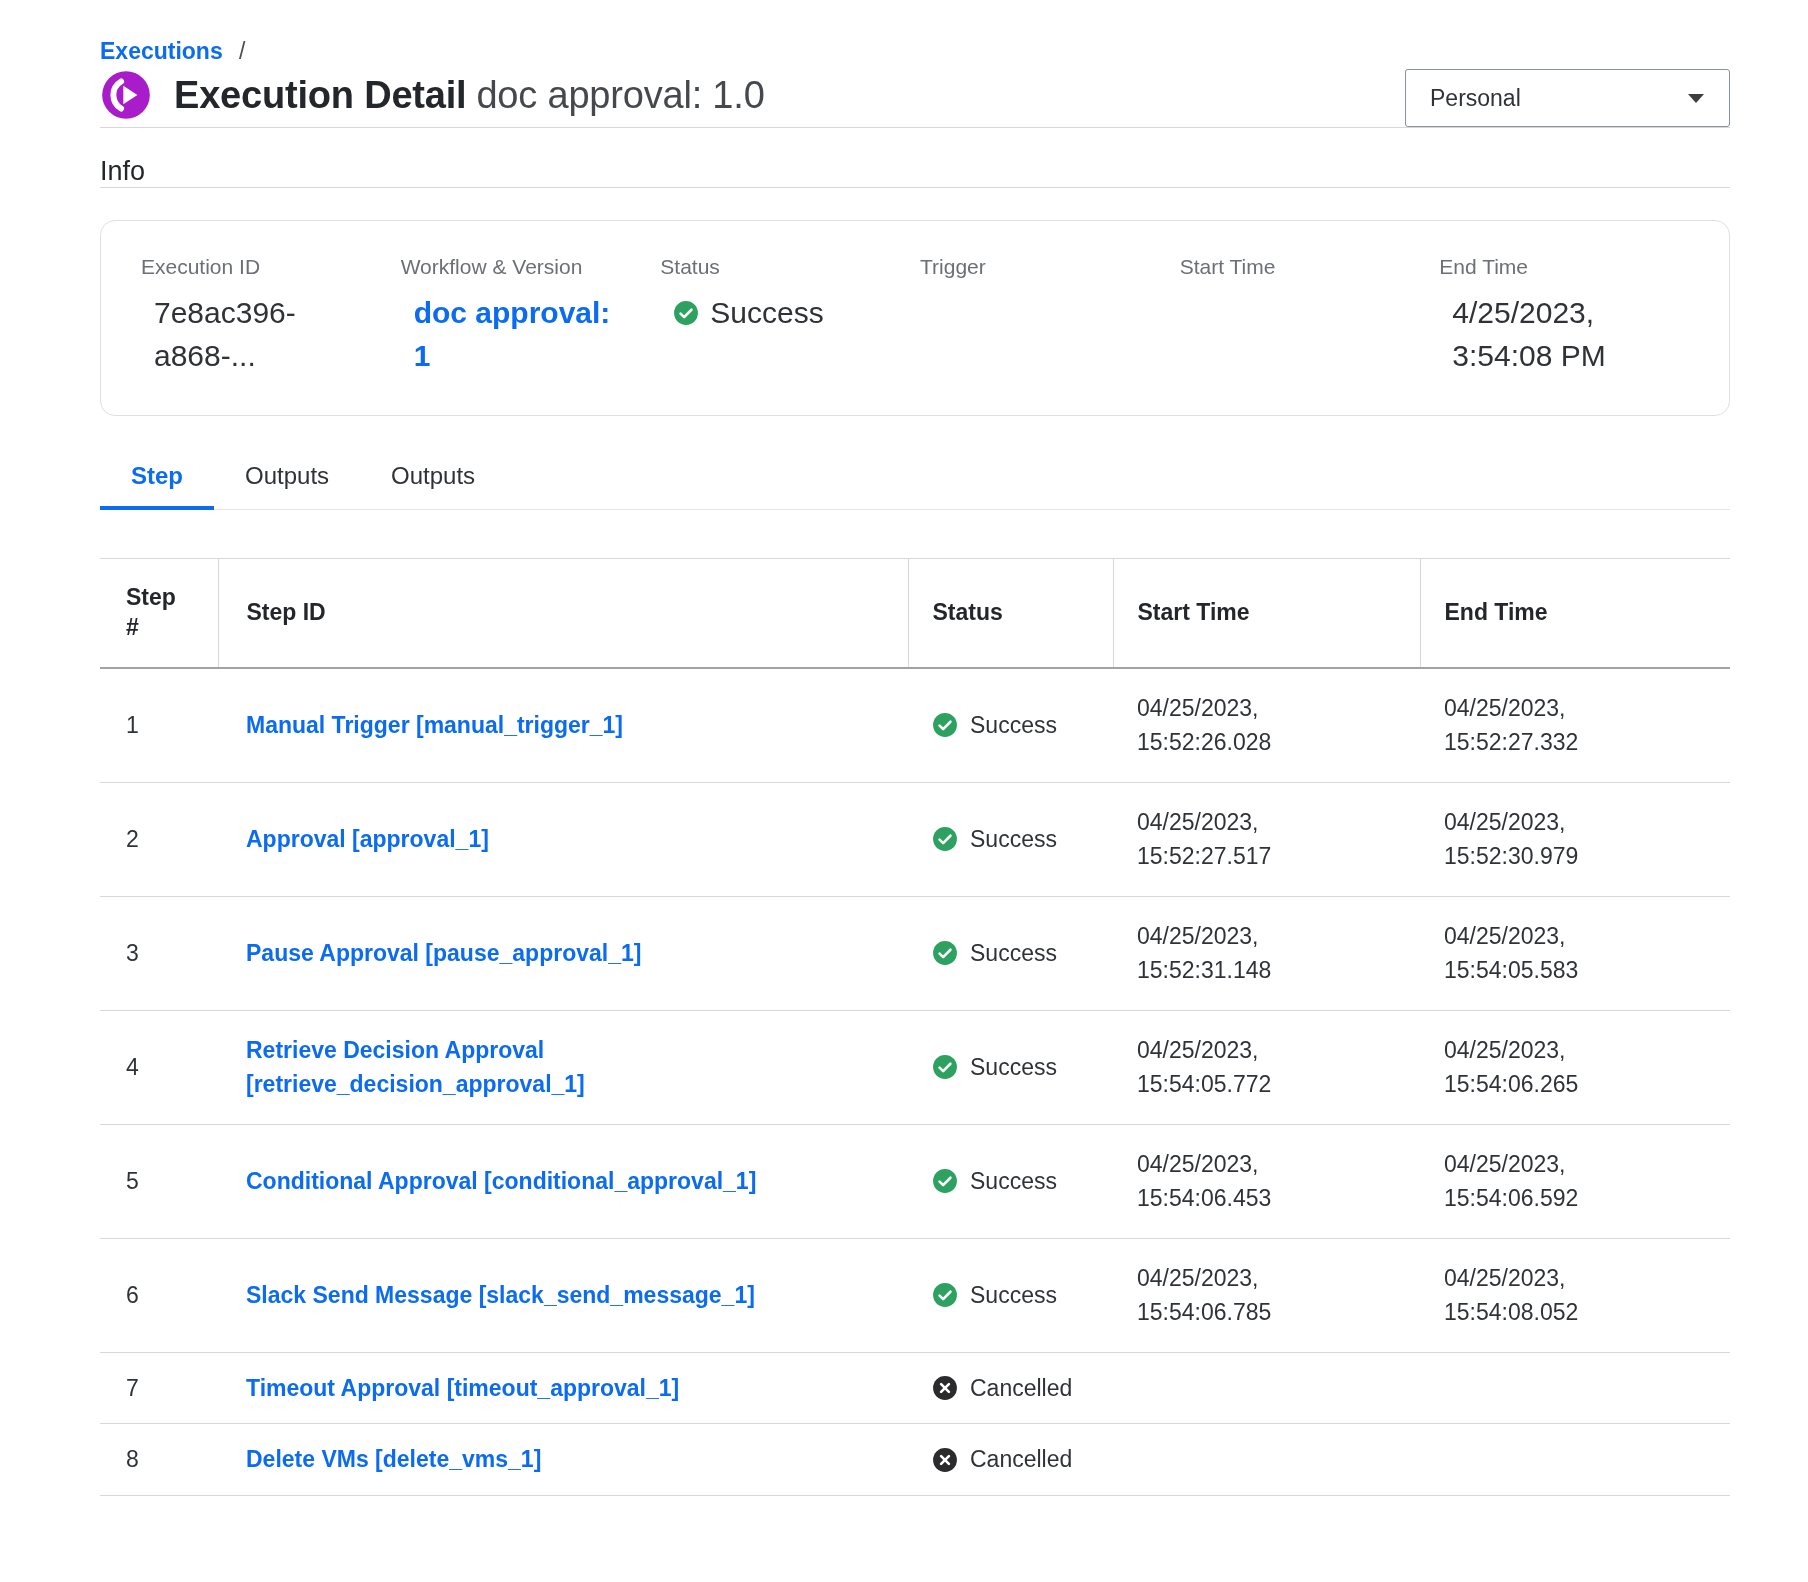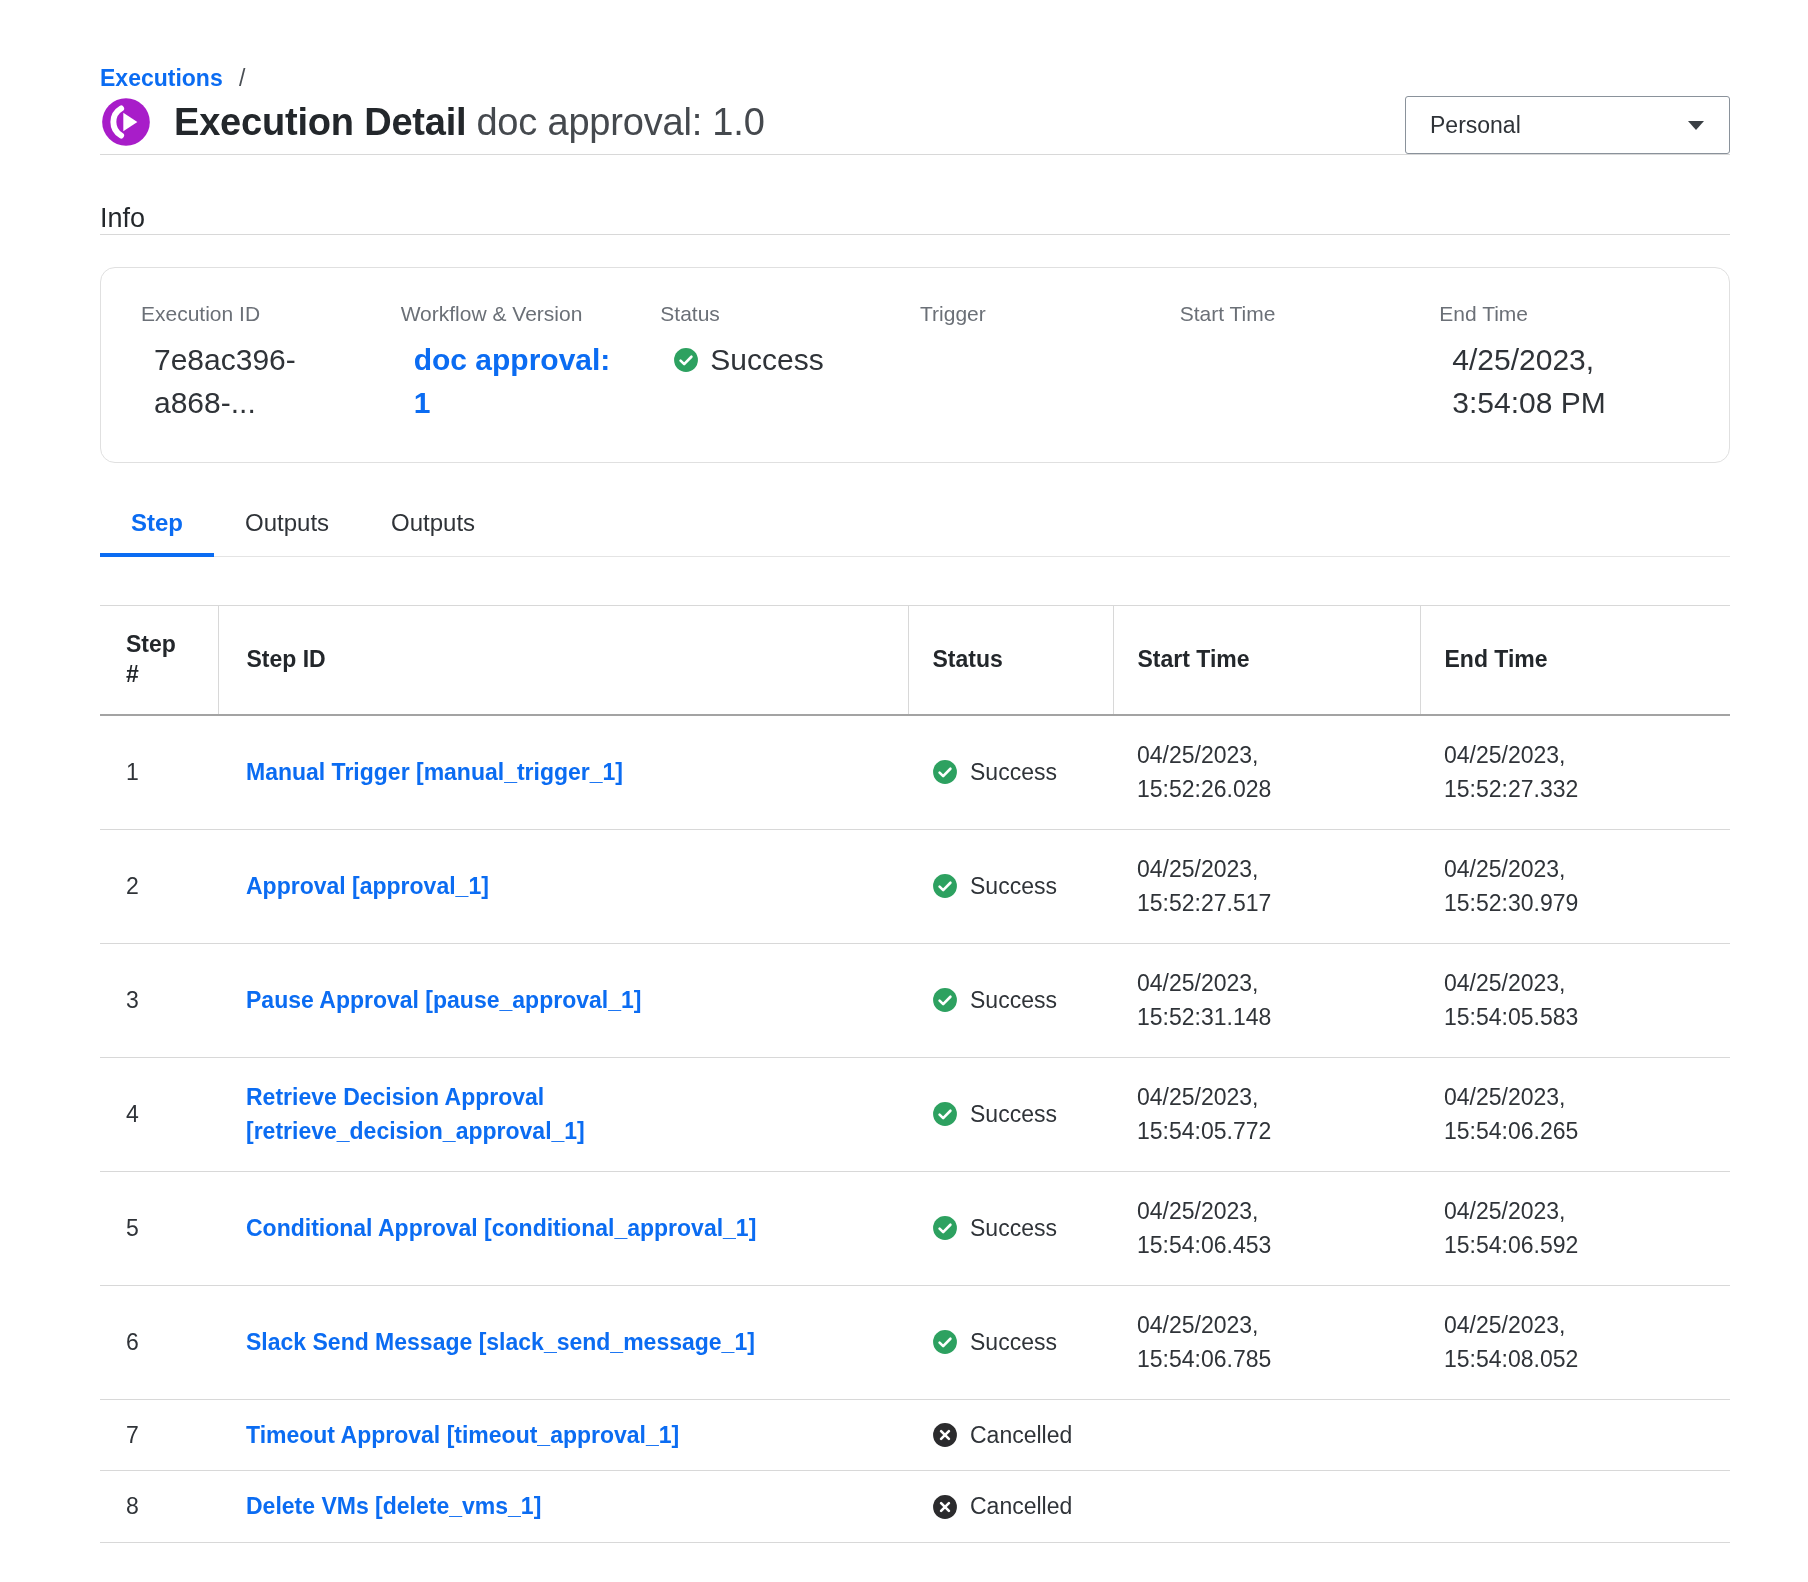--- a/index.html
+++ b/index.html
@@ -17,42 +17,42 @@
   *{box-sizing:border-box;margin:0;padding:0;}
   html,body{width:1808px;height:1582px;overflow:hidden;}
   body{
     background:#ffffff;
     font-family:"Liberation Sans", sans-serif;
     color:var(--text);
   }
   .content{padding:0 78px 0 100px;}
 
   
-  .breadcrumb{padding-top:38px;font-size:23px;margin-top:27px;}
+  .breadcrumb{padding-top:38px;font-size:23px;}
   .breadcrumb a{color:var(--blue);font-weight:600;text-decoration:none;cursor:pointer;}
   .breadcrumb .sep{color:#4a4f54;margin-left:10px;}
 
   
   .page-header{display:flex;justify-content:space-between;align-items:flex-start;margin-top:4px;}
   .title-group{display:flex;align-items:center;gap:22px;}
   .logo svg{width:52px;height:52px;display:block;}
   h1{font-size:38px;font-weight:700;color:var(--text-strong);letter-spacing:-0.2px;}
   h1 .subtitle{font-weight:400;color:#45494e;margin-left:10px;}
   .workspace-select{
     width:325px;height:58px;border:1px solid #8a929b;border-radius:3px;
     display:flex;align-items:center;justify-content:space-between;
     padding:0 24px;font-size:23px;color:var(--text);cursor:pointer;background:#fff;
   }
   .workspace-select svg{width:18px;height:11px;display:block;}
 
   hr.rule{border:0;border-top:1px solid var(--line-mid);margin:0;}
   .rule-header{margin-top:26px;}
 
   
-  .info-title{margin-top:48px;font-size:27px;font-weight:400;color:var(--text-strong);}
+  .info-title{margin-top:28px;font-size:27px;font-weight:400;color:var(--text-strong);}
   .rule-info{margin-top:20px;}
   .info-card{
     margin-top:32px;border:1px solid #e0e0e0;border-radius:15px;
     padding:34px 40px 38px;display:grid;grid-template-columns:repeat(6,1fr);column-gap:10px;
   }
   .info-label{font-size:21px;color:var(--muted);}
   .info-value{margin-top:13px;font-size:30px;color:var(--text);line-height:1.42;padding-right:26px;margin-left:13px;}
   .info-value a{color:var(--blue);font-weight:700;text-decoration:none;cursor:pointer;}
   .status-inline{display:flex;align-items:center;gap:11px;}
   .status-inline svg{width:26px;height:26px;flex:0 0 auto;display:block;}

